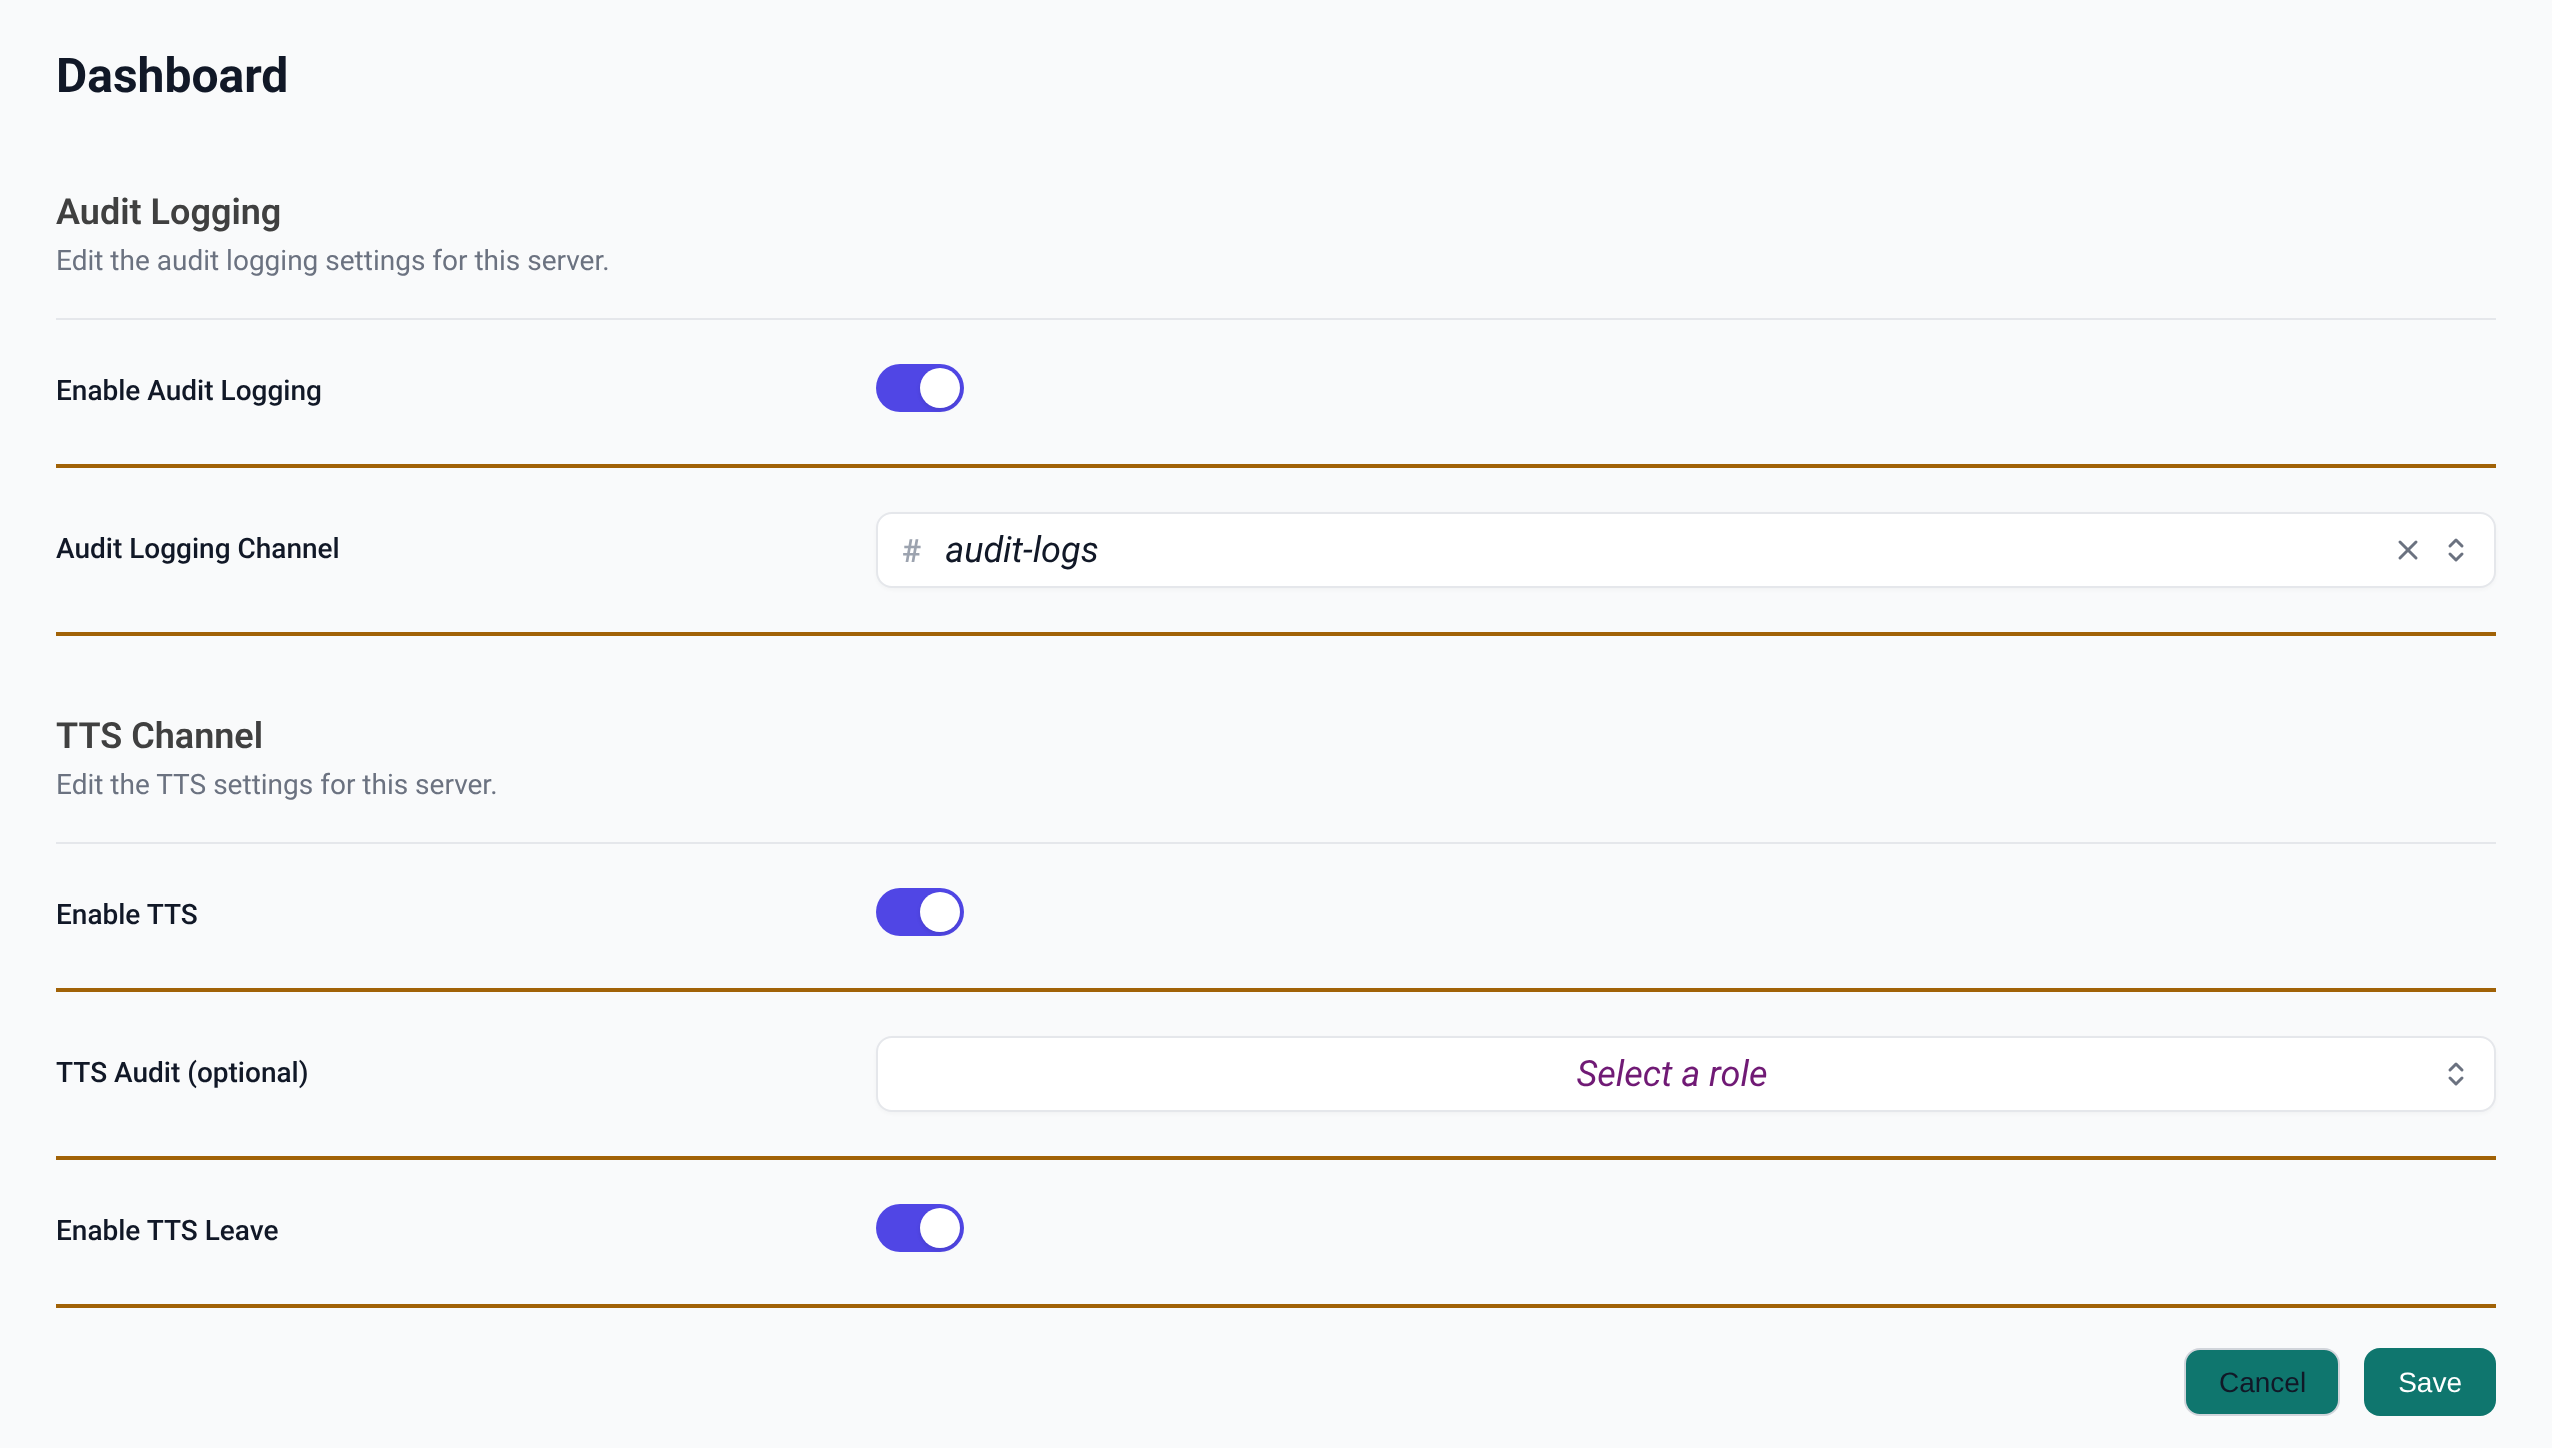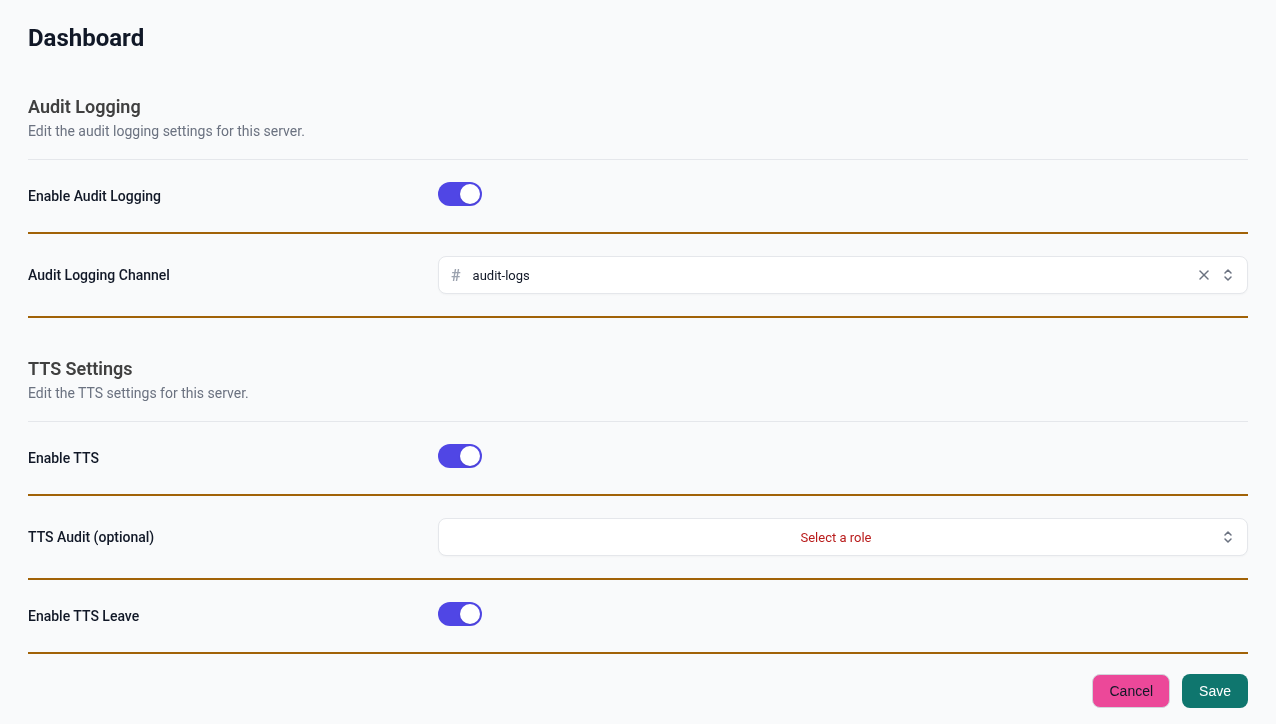--- a/index.html
+++ b/index.html
@@ -92,22 +92,23 @@
       height: 38px;
     }
     .select-box .hash {
       color: #9ca3af;
       font-size: 16px;
       margin-right: 12px;
       font-weight: 600;
     }
     .select-box .value {
       flex: 1;
-      font-size: 13px;
-      color: #111827;
+      font-size: 18px;
+      color: #111827;
+      font-style: italic;
     }
     .select-box .placeholder-wrap {
       flex: 1;
       display: flex;
       align-items: center;
       justify-content: center;
     }
     .select-box .placeholder-wrap .value {
       flex: none;
     }
@@ -133,21 +134,21 @@
     }
     .btn {
       font-size: 14px;
       font-weight: 500;
       padding: 8px 16px;
       border-radius: 8px;
       cursor: pointer;
       border: 1px solid transparent;
     }
     .btn-secondary {
-      background: #ec4899;
+      background: #0f766e;
       border: 1px solid #d1d5db;
       color: #111827;
     }
     .btn-primary {
       background: #0f766e;
       color: #ffffff;
     }
     svg {
       display: block;
     }
@@ -188,40 +189,40 @@
           <polyline points="4,5 7,2 10,5"></polyline>
           <polyline points="4,9 7,12 10,9"></polyline>
         </svg>
       </span>
     </div>
   </div>
 </div>
 
 <div class="section-gap"></div>
 
-<h2 class="section-title">TTS Settings</h2>
+<h2 class="section-title">TTS Channel</h2>
 <p class="section-desc">Edit the TTS settings for this server.</p>
 <hr class="divider">
 
 <div class="setting-row">
   <div class="setting-label">Enable TTS</div>
   <div class="setting-control">
     <div class="toggle">
       <div class="toggle-track"></div>
       <div class="toggle-thumb"></div>
     </div>
   </div>
 </div>
 
 <div class="setting-row">
   <div class="setting-label">TTS Audit (optional)</div>
   <div class="setting-control">
     <div class="select-box">
       <span class="placeholder-wrap">
-        <span class="value" style="color:#b91c1c;">Select a role</span>
+        <span class="value" style="color:#701a75;">Select a role</span>
       </span>
       <span class="chevrons">
         <svg width="14" height="14" viewBox="0 0 14 14" fill="none" stroke="currentColor" stroke-width="1.5" stroke-linecap="round" stroke-linejoin="round">
           <polyline points="4,5 7,2 10,5"></polyline>
           <polyline points="4,9 7,12 10,9"></polyline>
         </svg>
       </span>
     </div>
   </div>
 </div>

